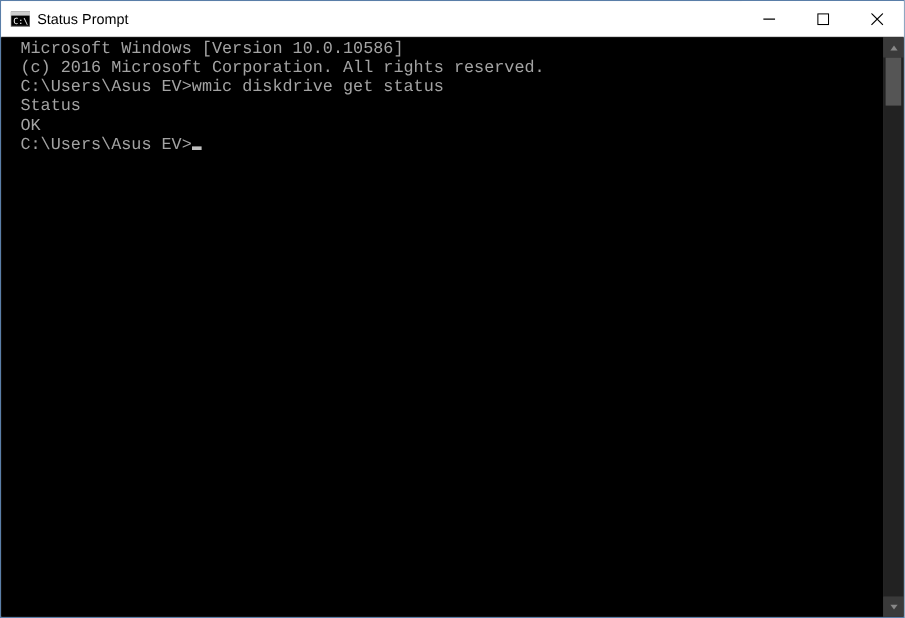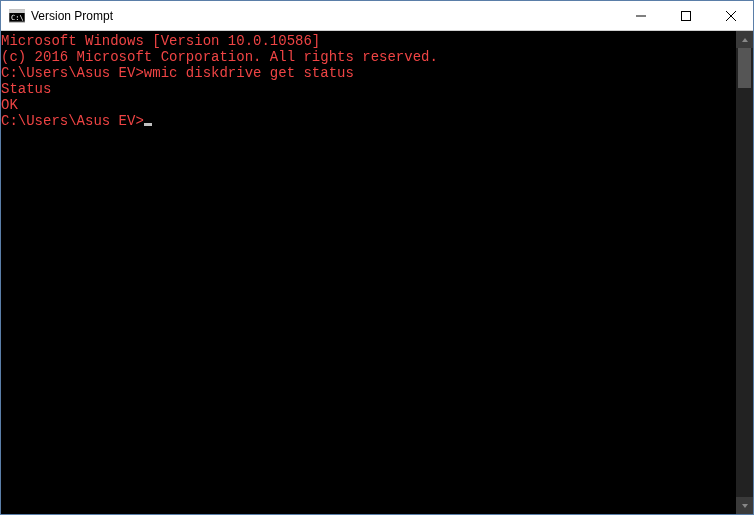--- a/index.html
+++ b/index.html
@@ -56,25 +56,25 @@
     .ctrl-btn svg { display: block; }
     .terminal-wrap {
       flex: 1;
       display: flex;
       background: #000;
       overflow: hidden;
     }
     .terminal {
       flex: 1;
       background: #000;
-      color: #ef4444;
+      color: #a3a3a3;
       font-family: Consolas, "Courier New", monospace;
       font-size: 14px;
       line-height: 16px;
-      padding: 2px 0 2px 0;
+      padding: 2px 0 2px 16px;
       white-space: pre;
       overflow: hidden;
     }
     .scrollbar {
       width: 17px;
       background: #3a3a3a;
       display: flex;
       flex-direction: column;
     }
     .sb-arrow {
@@ -112,21 +112,21 @@
 
 <div class="window">
   <div class="titlebar">
     <span class="app-icon">
       <svg width="16" height="16" viewBox="0 0 16 16">
         <rect x="0" y="2" width="16" height="12" fill="#000" stroke="#888" stroke-width="1"></rect>
         <rect x="0" y="2" width="16" height="3" fill="#ccc"></rect>
         <text x="2" y="12" font-size="7" fill="#fff" font-family="monospace">C:\</text>
       </svg>
     </span>
-    <span class="title-text">Version Prompt</span>
+    <span class="title-text">Status Prompt</span>
     <div class="window-controls">
       <div class="ctrl-btn">
         <svg width="10" height="10" viewBox="0 0 10 10">
             <line x1="0" y1="5" x2="10" y2="5" stroke="#000" stroke-width="1"></line>
           </svg>
       </div>
       <div class="ctrl-btn">
         <svg width="10" height="10" viewBox="0 0 10 10">
             <rect x="0.5" y="0.5" width="9" height="9" fill="none" stroke="#000" stroke-width="1"></rect>
           </svg>

